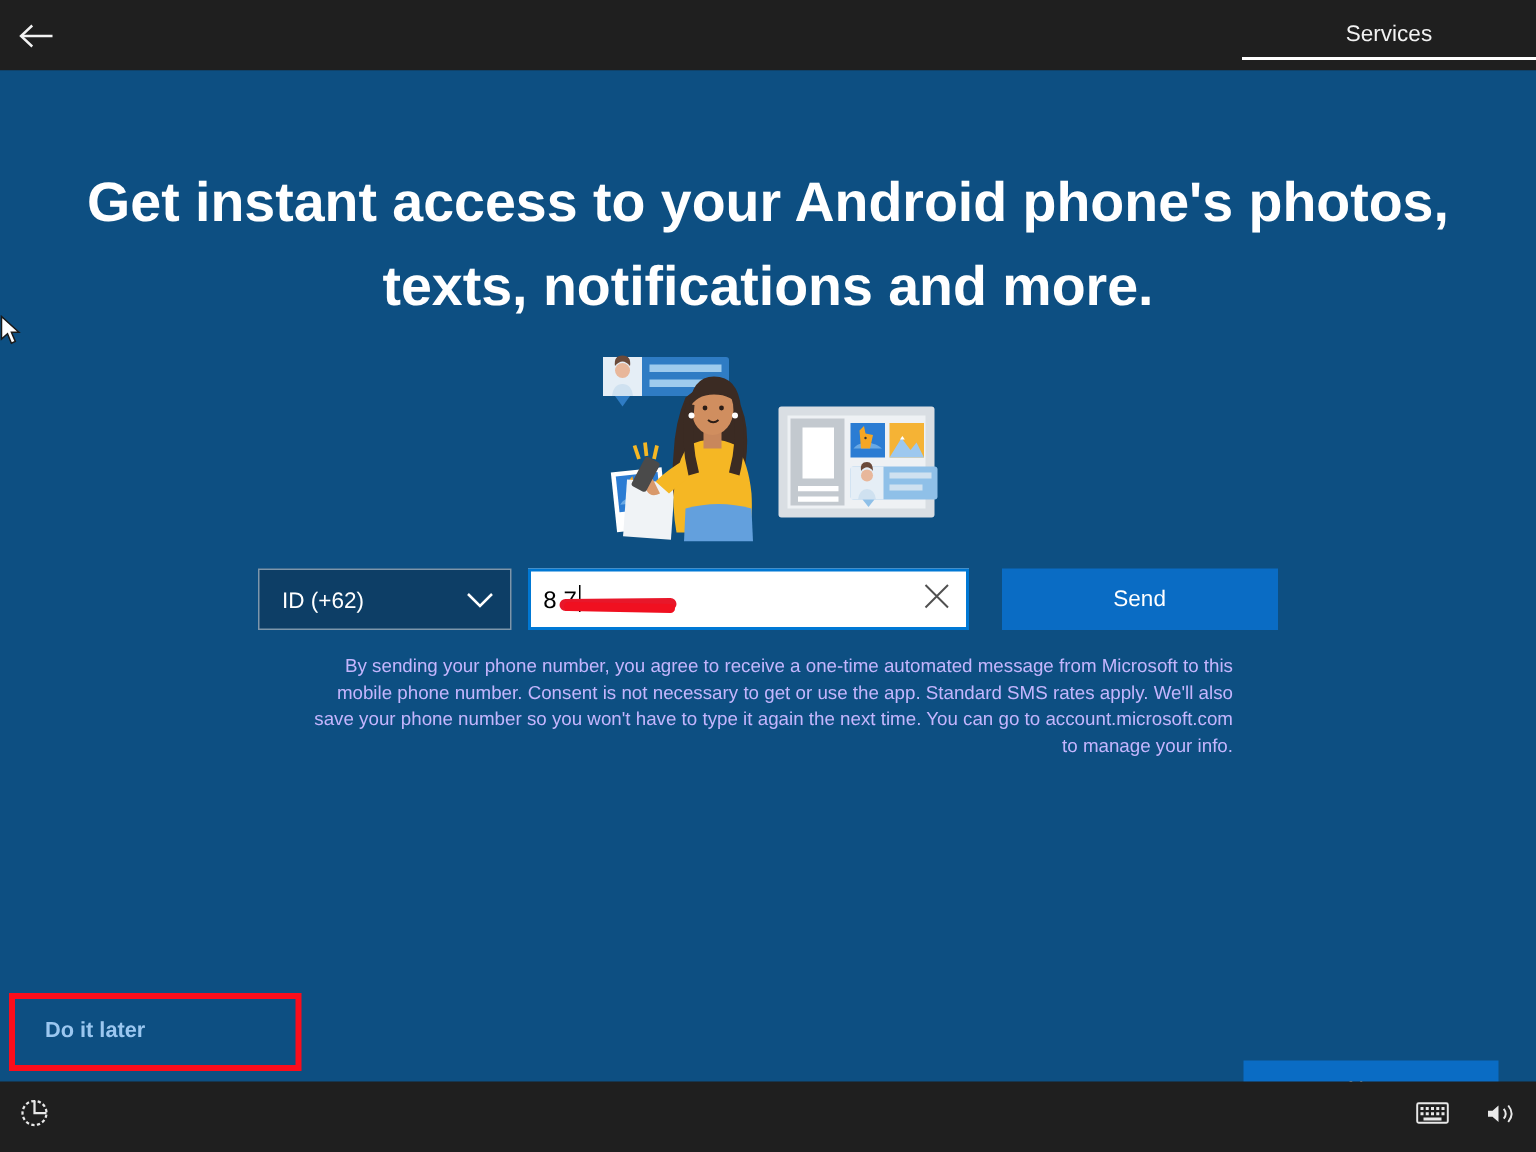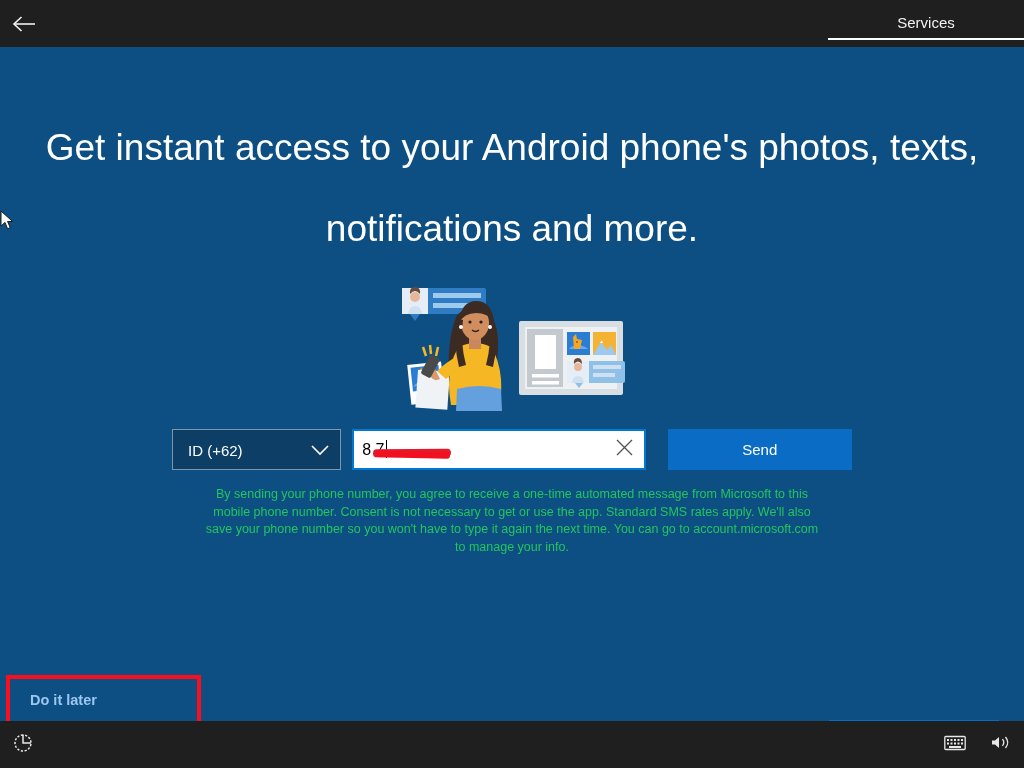--- a/index.html
+++ b/index.html
@@ -43,22 +43,22 @@
     width: 1024px; height: 674px;
     background: #0d4f82;
   }
 
   .headline {
     margin: 60px auto 0 auto;
     width: 1000px;
     text-align: center;
     color: #ffffff;
     font-size: 37px;
-    font-weight: 400;
-    line-height: 81px;
+    font-weight: 700;
+    line-height: 56px;
     letter-spacing: 0px;
   }
 
   
   .illustration-wrap {
     margin: 16px auto 0 auto;
     width: 230px; height: 126px;
     position: relative;
   }
   .illustration-wrap svg { display: block; }
@@ -149,30 +149,30 @@
     display: flex; align-items: center; justify-content: center;
     cursor: pointer;
     border: none;
     font-family: "Liberation Sans", sans-serif;
   }
 
   
   .legal {
     margin: 16px auto 0 auto;
     width: 620px;
-    text-align: center;
-    color: #22c55e;
+    text-align: right;
+    color: #c4b5fd;
     font-size: 12.5px;
     line-height: 17.5px;
   }
 
   
   .footer-actions {
     position: absolute;
-    left: 0; top: 621px;
+    left: 0; top: 608px;
     width: 1024px; height: 70px;
   }
   .doitlater-annot {
     position: absolute;
     left: 6px; top: 7px;
     width: 195px; height: 52px;
     border: 4px solid #fb0d1b;
   }
   .doitlater-link {
     position: absolute;

